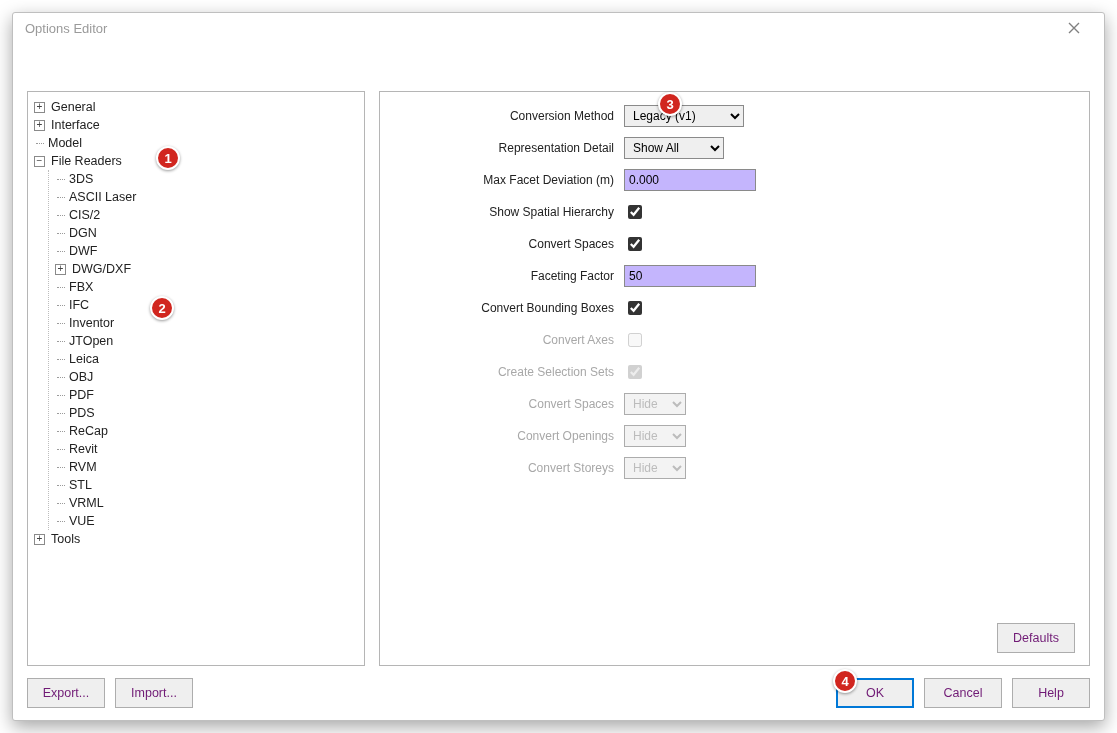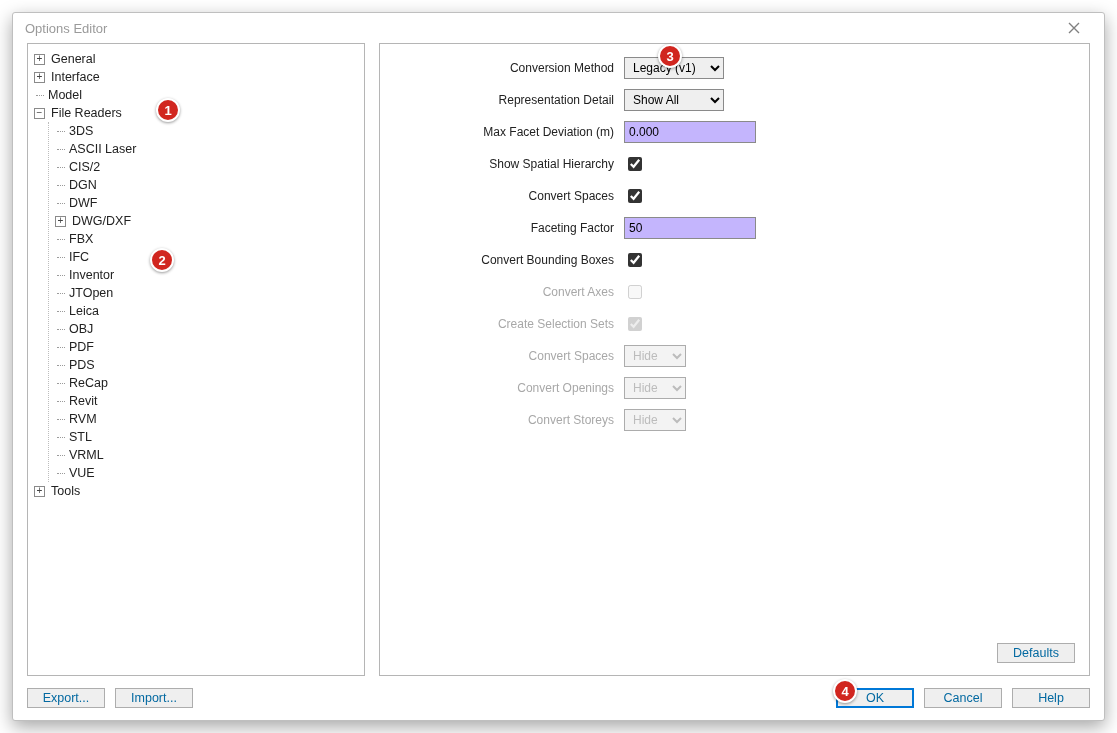--- a/index.html
+++ b/index.html
@@ -13,20 +13,21 @@
   }
   .window {
     width: 1093px;
     height: 709px;
     border: 1px solid #bfbfbf;
     border-radius: 3px;
     box-shadow: 0 6px 18px rgba(0,0,0,.35);
     display: flex;
     flex-direction: column;
     background: #fff;
+    gap: 48px;
   }
   .titlebar {
     display: flex;
     align-items: center;
     justify-content: space-between;
     height: 30px;
     padding: 0 10px 0 12px;
     color: #9a9a9a;
     font-size: 13px;
   }
@@ -77,31 +78,31 @@
 
   
   .form { display:flex; flex-direction:column; gap:8px; }
   .row { display:flex; align-items:center; height:24px; }
   .lab { width:230px; text-align:right; padding-right:10px; color:#222; }
   .lab.disabled { color:#a8a8a8; }
   .ctl select, .ctl input[type=text] {
     height:22px; font-family:inherit; font-size:12px;
     border:1px solid #8a8a8a; background:#c4b5fd; padding:1px 4px;
   }
-  .ctl select { width:100px; background:#efefef; }
+  .ctl select { width:120px; background:#efefef; }
   .ctl select.wide { width:100px; }
   .ctl select.disabled, .ctl input.disabled { color:#a0a0a0; background:#efefef; }
   .ctl input[type=text] { width:132px; }
   .ctl input[type=checkbox] { width:14px; height:14px; accent-color:#333; }
 
   .defaults-row { display:flex; justify-content:flex-end; padding-top:6px; }
   .btn {
-    height:20px; min-width:78px;
+    height:30px; min-width:78px;
     background:#efefef; border:1px solid #adadad;
-    font-family:inherit; font-size:12.5px; color:#0369a1;
+    font-family:inherit; font-size:12.5px; color:#701a75;
     padding:0 12px; cursor:pointer;
   }
   .btn.primary { border:2px solid #0078d7; background:#efefef; }
   .bottom-bar {
     display:flex; align-items:flex-end; justify-content:space-between;
     padding-top:12px;
   }
   .left-btns, .right-btns { display:flex; gap:10px; }
 
   

